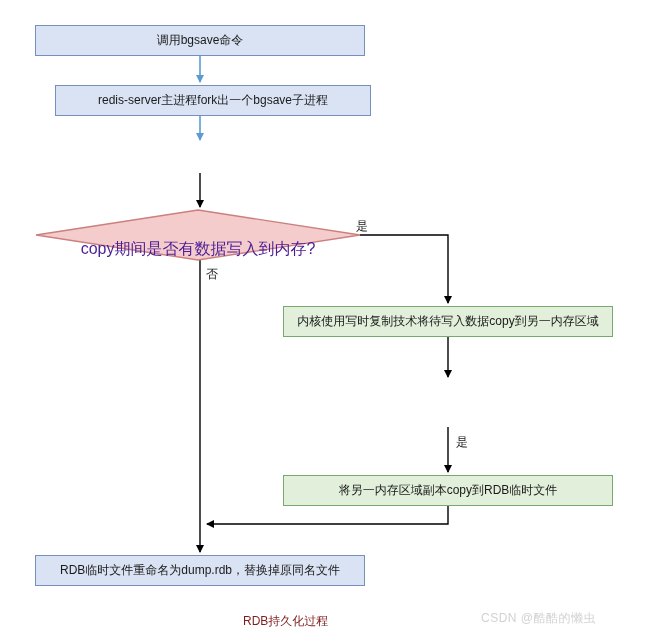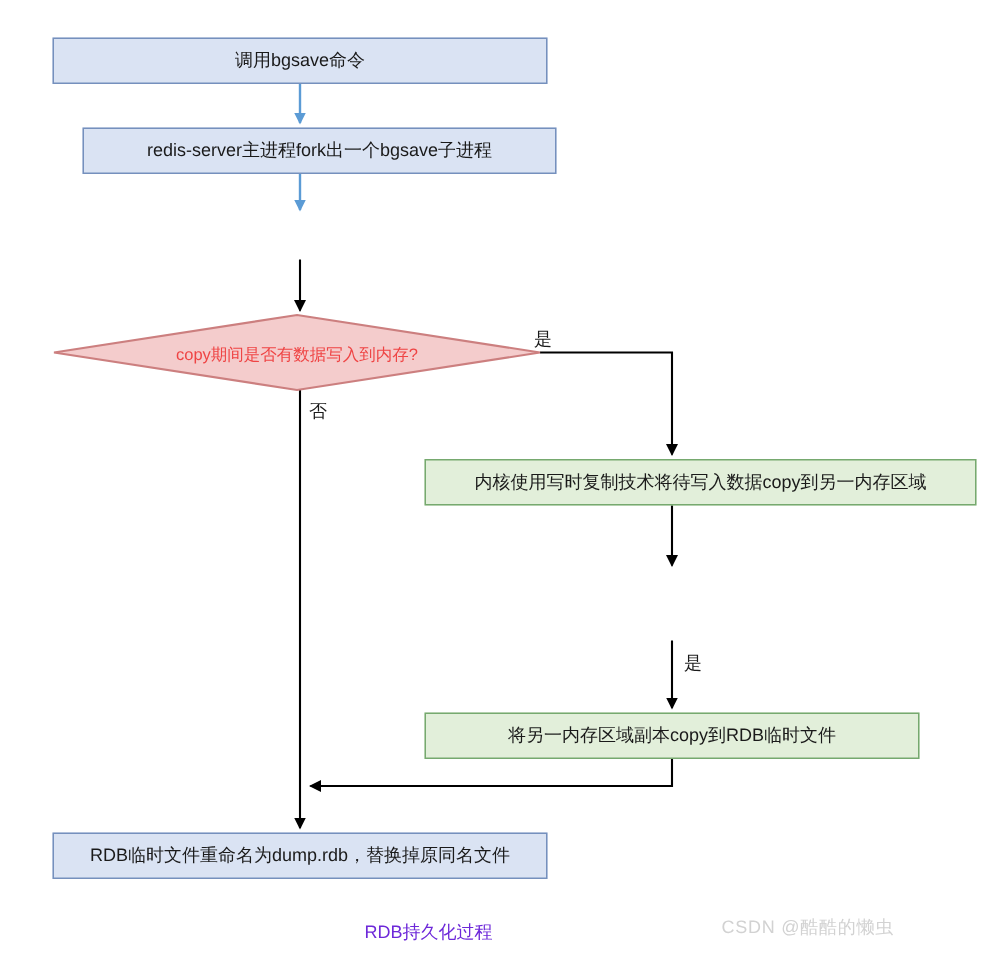--- a/index.html
+++ b/index.html
@@ -48,49 +48,49 @@
   }
   .diamond-wrap svg {
     position: absolute;
     left: 0;
     top: 0;
     overflow: visible;
   }
   .diamond-label {
     position: absolute;
     left: 0;
-    top: 1px;
+    top: 14px;
     width: 100%;
     height: 100%;
     display: flex;
     align-items: center;
     justify-content: center;
-    font-size: 11px;
-    color: #ef4444;
+    font-size: 16px;
+    color: #4c1d95;
     white-space: nowrap;
   }
   #edges {
     position: absolute;
     left: 0;
     top: 0;
     width: 654px;
     height: 644px;
     z-index: 1;
   }
   .edge-label {
     position: absolute;
     font-size: 12px;
     color: #1a1a1a;
     z-index: 4;
     white-space: nowrap;
   }
   .caption {
     position: absolute;
     font-size: 12px;
-    color: #6d28d9;
+    color: #7f1d1d;
     z-index: 4;
     white-space: nowrap;
   }
   .watermark {
     position: absolute;
     font-size: 12px;
     color: #d2d2d2;
     z-index: 5;
     white-space: nowrap;
     letter-spacing: 0.5px;
@@ -137,21 +137,21 @@
   </div>
 
 
   <div class="diamond-wrap" style="left:36px; top:210px; width:324px; height:50px;">
     <svg width="324" height="50" viewBox="0 0 324 50">
       <polygon points="162,0 324,25 162,50 0,25" fill="#f4cccc" stroke="#cc7f7f" stroke-width="1.4"></polygon>
     </svg>
     <div class="diamond-label">copy期间是否有数据写入到内存?</div>
   </div>
 
-  <div class="node proc proc-green" style="left:283px; top:306px; width:368px; height:31px;text-align:right;">
+  <div class="node proc proc-green" style="left:283px; top:306px; width:330px; height:31px;text-align:right;">
     <span>内核使用写时复制技术将待写入数据copy到另一内存区域</span>
   </div>
 
 
   <div class="node proc proc-blue" style="left:35px; top:555px; width:330px; height:31px;">
     <span>RDB临时文件重命名为dump.rdb，替换掉原同名文件</span>
   </div>
 
   <div class="node proc proc-green" style="left:283px; top:475px; width:330px; height:31px;">
     <span>将另一内存区域副本copy到RDB临时文件</span>

